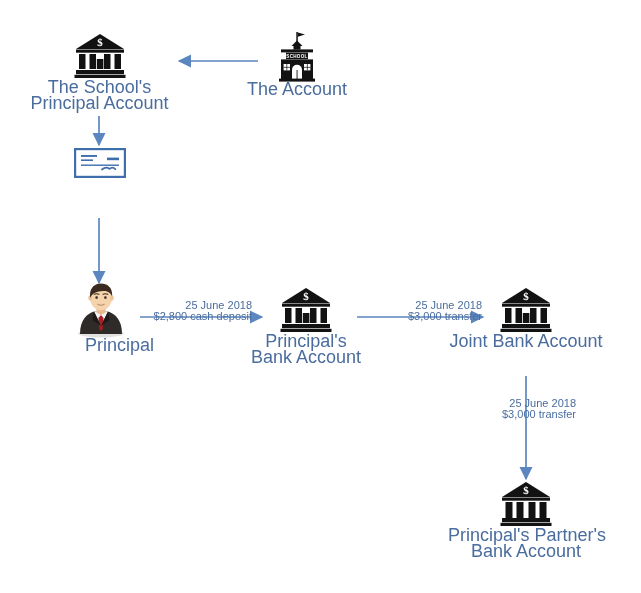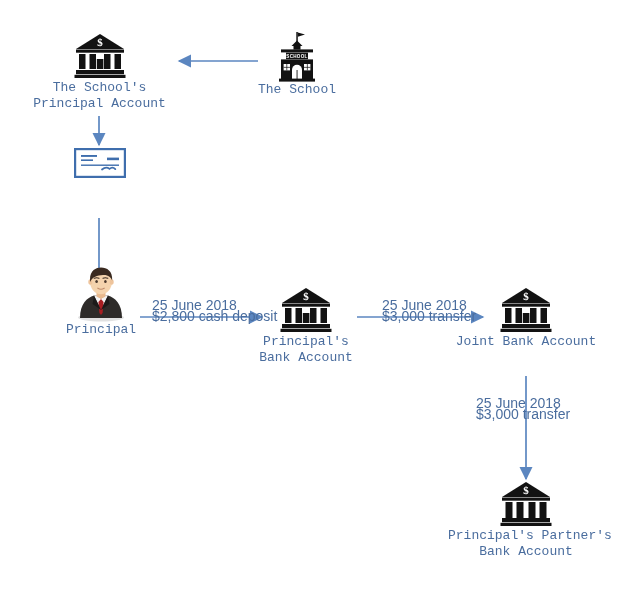--- a/index.html
+++ b/index.html
@@ -8,44 +8,44 @@
     background:#ffffff;
     font-family:"Liberation Sans", sans-serif;
     overflow:hidden;
     position:relative;
   }
   #canvas{position:absolute;left:0;top:0;width:641px;height:593px;}
 
   .node{position:absolute;text-align:center;}
   .node .label{
     color:#4a6d9e;
-    font-size:13px;
+    font-size:18px;
     line-height:15.5px;
     white-space:nowrap;
-    font-family:Liberation Mono, monospace;
+    font-family:Liberation Sans, sans-serif;
   }
   .icon-wrap{display:flex;align-items:flex-end;justify-content:center;}
 
   .edge-label{
     position:absolute;
     color:#4a6d9e;
-    font-size:14px;
+    font-size:11px;
     line-height:11px;
-    text-align:left;
+    text-align:right;
     white-space:nowrap;
     font-family:"Liberation Sans", sans-serif;
   }
 
   svg.arrows{position:absolute;left:0;top:0;width:641px;height:593px;pointer-events:none;}
 
   
   #n-operating{left:22px;top:30px;width:155px;}
   #n-school{left:232px;top:32px;width:130px;}
   #n-cheque{left:20px;top:144px;width:160px;}
-  #n-principal{left:48px;top:266px;width:106px;}
+  #n-principal{left:48px;top:282px;width:106px;text-align:right;}
   #n-pba{left:245px;top:284px;width:122px;}
   #n-joint{left:448px;top:284px;width:156px;}
   #n-ppba{left:448px;top:478px;width:156px;}
 
   
   #el-deposit{left:152px;top:300px;width:100px;}
   #el-transfer1{left:382px;top:300px;width:100px;}
   #el-transfer2{left:476px;top:398px;width:100px;}
 </style>
 </head>
@@ -131,21 +131,21 @@
         <rect x="14.6" y="34.9" width="6.4" height="0.7" fill="#121212"></rect>
 
         <rect x="35" y="32" width="6.4" height="6.4" fill="#ffffff"></rect>
         <rect x="37.9" y="32" width="0.7" height="6.4" fill="#121212"></rect>
         <rect x="35" y="34.9" width="6.4" height="0.7" fill="#121212"></rect>
 
         <rect x="10" y="46.6" width="36" height="3" fill="#121212"></rect>
       </svg>
     </div>
     <div class="label">
-      <div>The School</div>
+      <div>The Account</div>
     </div>
   </div>
 
   <div class="node" id="n-cheque">
     <div class="icon-wrap" style="height:34px;">
       <svg width="52" height="30" viewBox="0 0 52 30">
         <rect x="1.1" y="1.1" width="49.8" height="27.8" fill="#ffffff" stroke="#3f6ead" stroke-width="2.2"></rect>
         <rect x="7" y="7" width="16" height="1.9" fill="#3f6ead"></rect>
         <rect x="7" y="11.4" width="12" height="1.6" fill="#3f6ead"></rect>
         <rect x="7" y="16.5" width="38" height="1.4" fill="#3f6ead"></rect>

